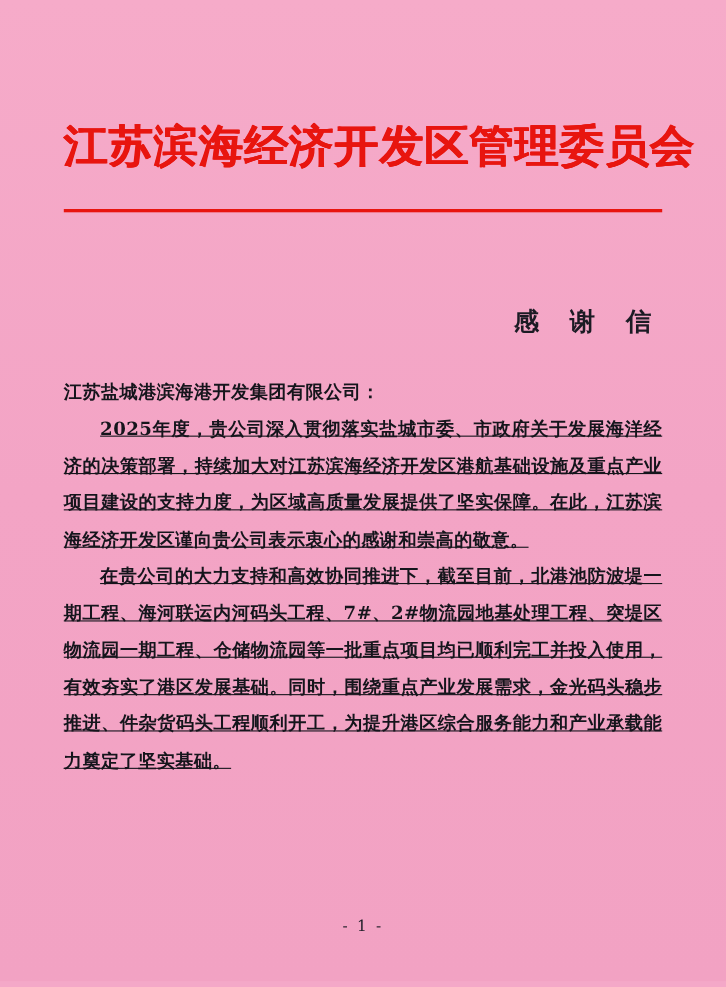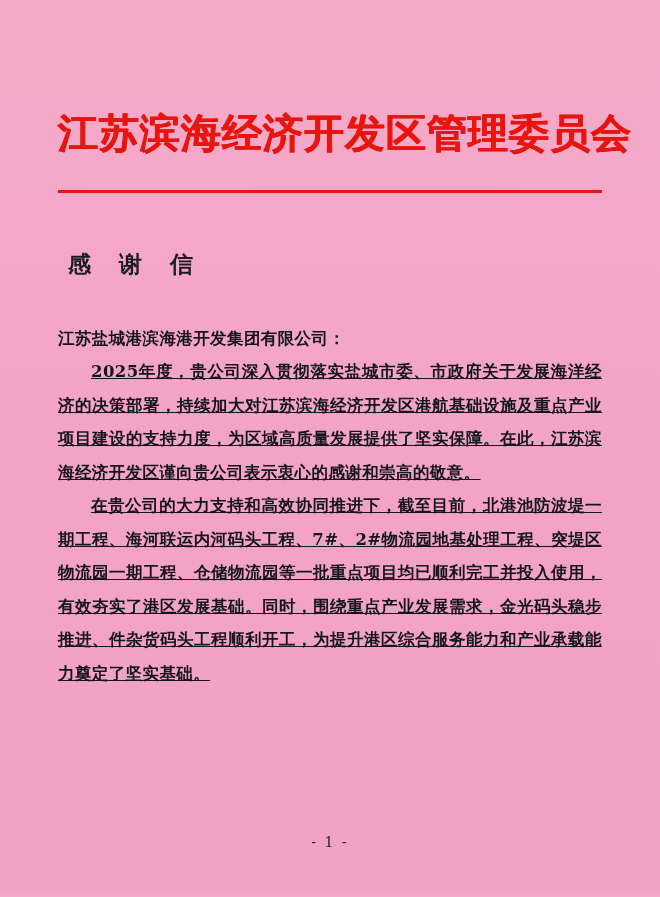--- a/index.html
+++ b/index.html
@@ -35,31 +35,31 @@
     white-space: nowrap;
     text-shadow: 0.5px 0 0 #e8150f, -0.5px 0 0 #e8150f;
   }
   .rule {
     margin: 32px 0 0 0;
     height: 3px;
     background: #e8150f;
     width: 100%;
   }
   .doc-title {
-    margin-top: 56px;
-    text-align: left;
+    margin-top: 84px;
+    text-align: right;
     font-family: "DejaVu Serif", "Liberation Serif", serif;
     font-weight: bold;
     font-size: 23px;
     color: #1b1b24;
     letter-spacing: 10px;
     text-indent: 10px;
   }
   .body-area {
-    margin-top: 42px;
+    margin-top: 32px;
     color: #15151c;
     font-family: "DejaVu Serif", "Liberation Serif", serif;
     font-size: 16.5px;
     line-height: 2.03;
     text-align: justify;
     text-justify: inter-ideograph;
     letter-spacing: 0.4px;
     font-weight: bold;
   }
   .salutation {

